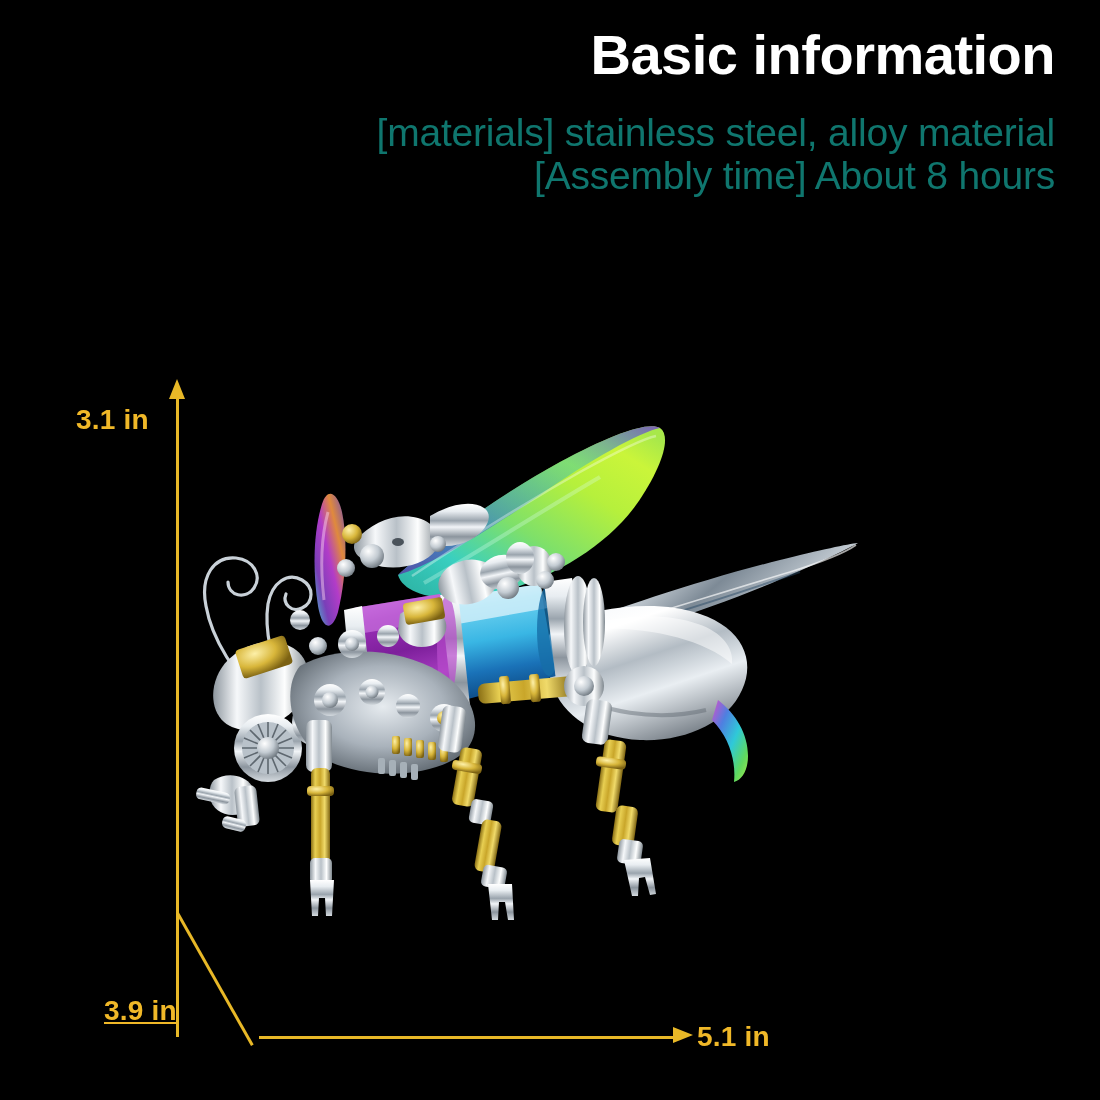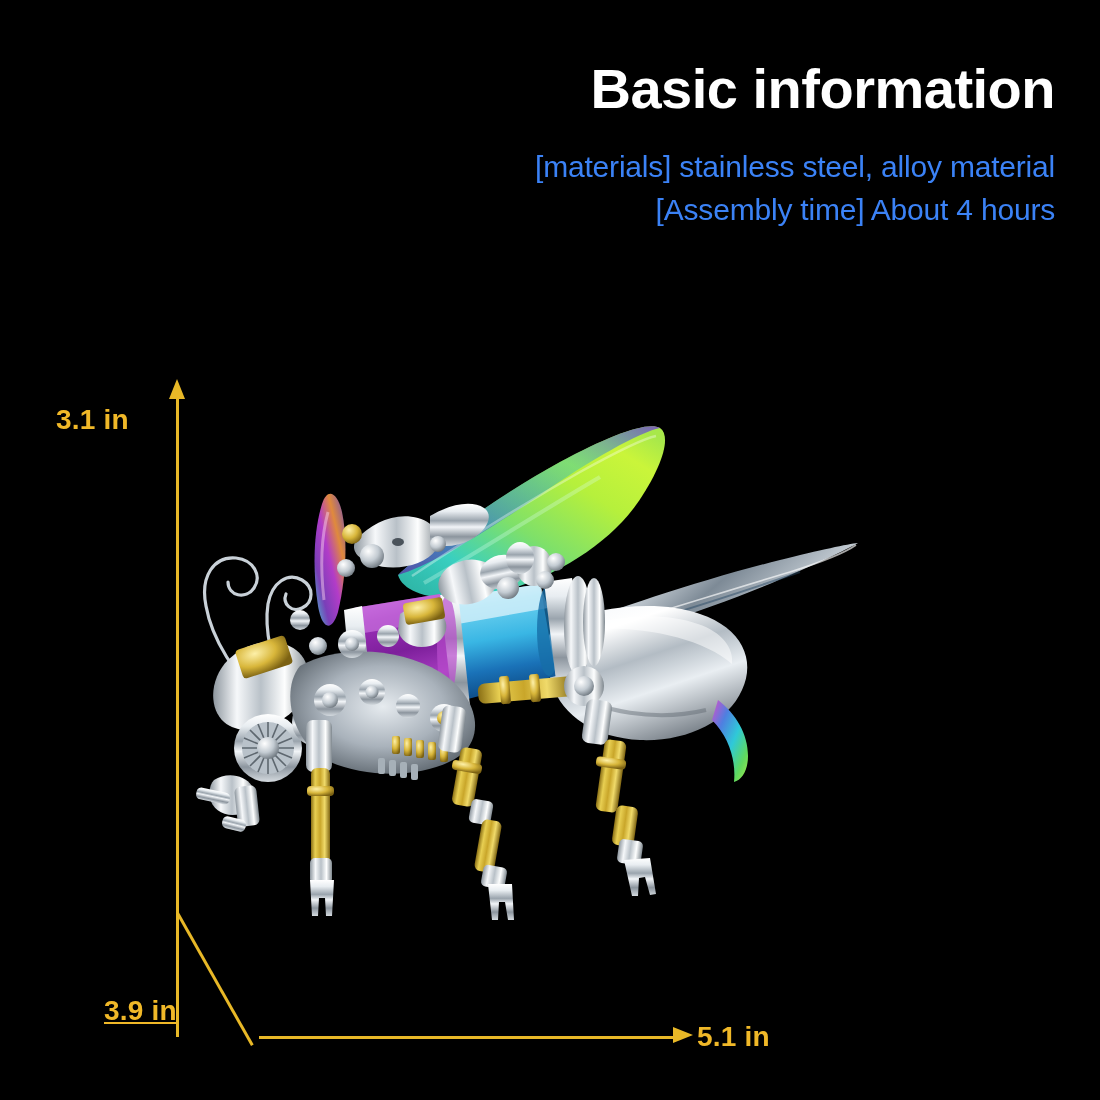--- a/index.html
+++ b/index.html
@@ -22,26 +22,25 @@
     width:700px;
     text-align:right;
   }
   #page-title {
     color:#ffffff;
     font-size:56px;
     font-weight:bold;
     letter-spacing:-0.5px;
     line-height:1.12;
     white-space:nowrap;
-    margin-top:34px;
   }
   #spec-list { margin-top:24px; }
   .spec-line {
-    color:#3b82f6;
-    font-size:30px;
+    color:#0f766e;
+    font-size:39px;
     line-height:43px;
     font-weight:400;
     white-space:nowrap;
     letter-spacing:-0.2px;
   }
 
   
   .axis-line { position:absolute; background:#E8B827; }
   #axis-vertical {
     left:176px; top:392px;
@@ -77,21 +76,21 @@
   }
 
   .dim-label {
     position:absolute;
     color:#F0B828;
     font-size:28px;
     font-weight:bold;
     white-space:nowrap;
     letter-spacing:0.2px;
   }
-  #dim-height-label { left:56px; top:404px; }
+  #dim-height-label { left:76px; top:404px; }
   #dim-depth-label  { left:104px; top:995px;text-decoration:underline; }
   #dim-width-label  { left:697px; top:1021px; }
 
   
   #model {
     position:absolute;
     left:0; top:0;
     width:1100px; height:1100px;
     pointer-events:none;
   }
@@ -382,21 +381,21 @@
       <circle cx="556" cy="562" r="9" fill="url(#boltG)"></circle>
       <circle cx="300" cy="620" r="10" fill="url(#chrome)"></circle>
       <circle cx="318" cy="646" r="9" fill="url(#boltG)"></circle>
     </g>
   </svg>
 
   <div id="info-panel">
     <div id="page-title">Basic information</div>
     <div id="spec-list">
       <div class="spec-line">[materials] stainless steel, alloy material</div>
-      <div class="spec-line">[Assembly time] About 4 hours</div>
+      <div class="spec-line">[Assembly time] About 8 hours</div>
     </div>
   </div>
 
   <div class="axis-line" id="axis-vertical"></div>
   <div id="axis-vertical-head"></div>
   <div class="axis-line" id="axis-horizontal"></div>
   <div id="axis-horizontal-head"></div>
   <div id="axis-depth"></div>
 
   <div class="dim-label" id="dim-height-label">3.1 in</div>

